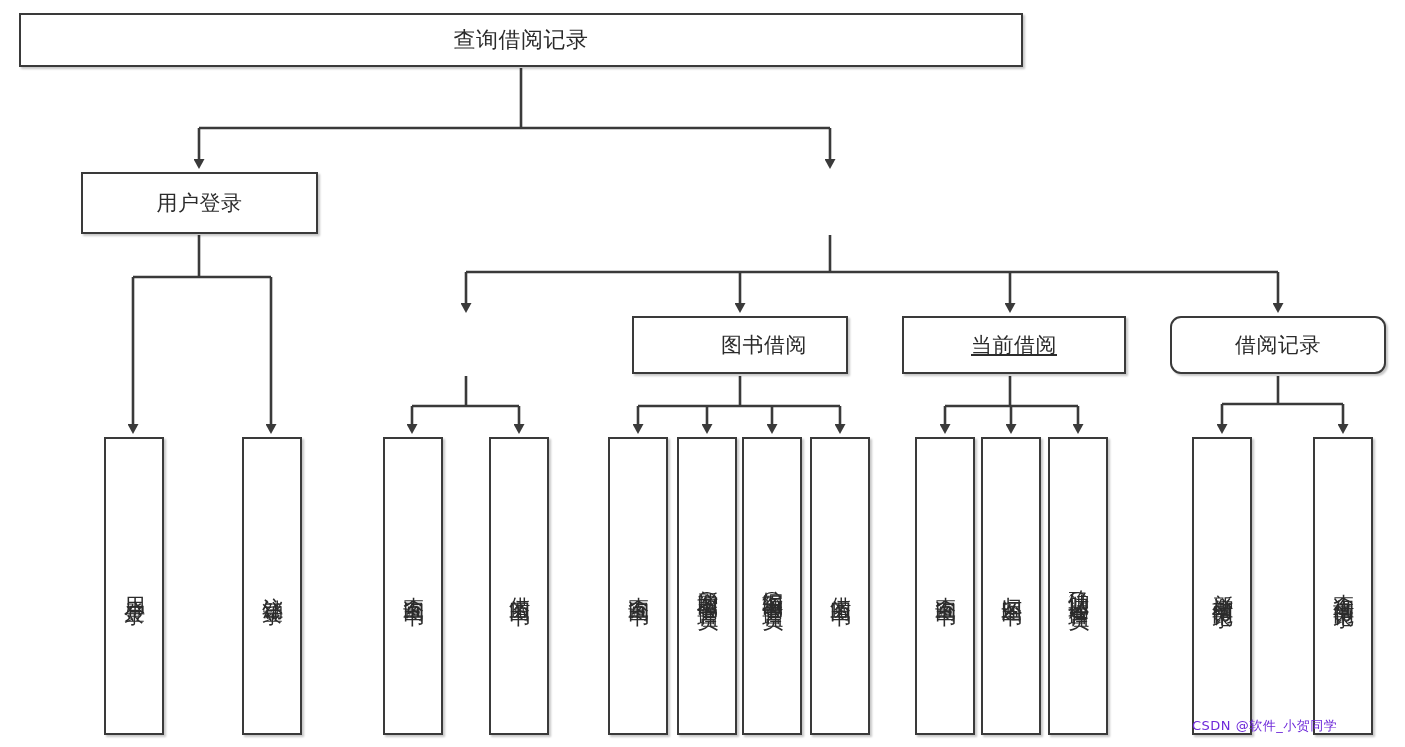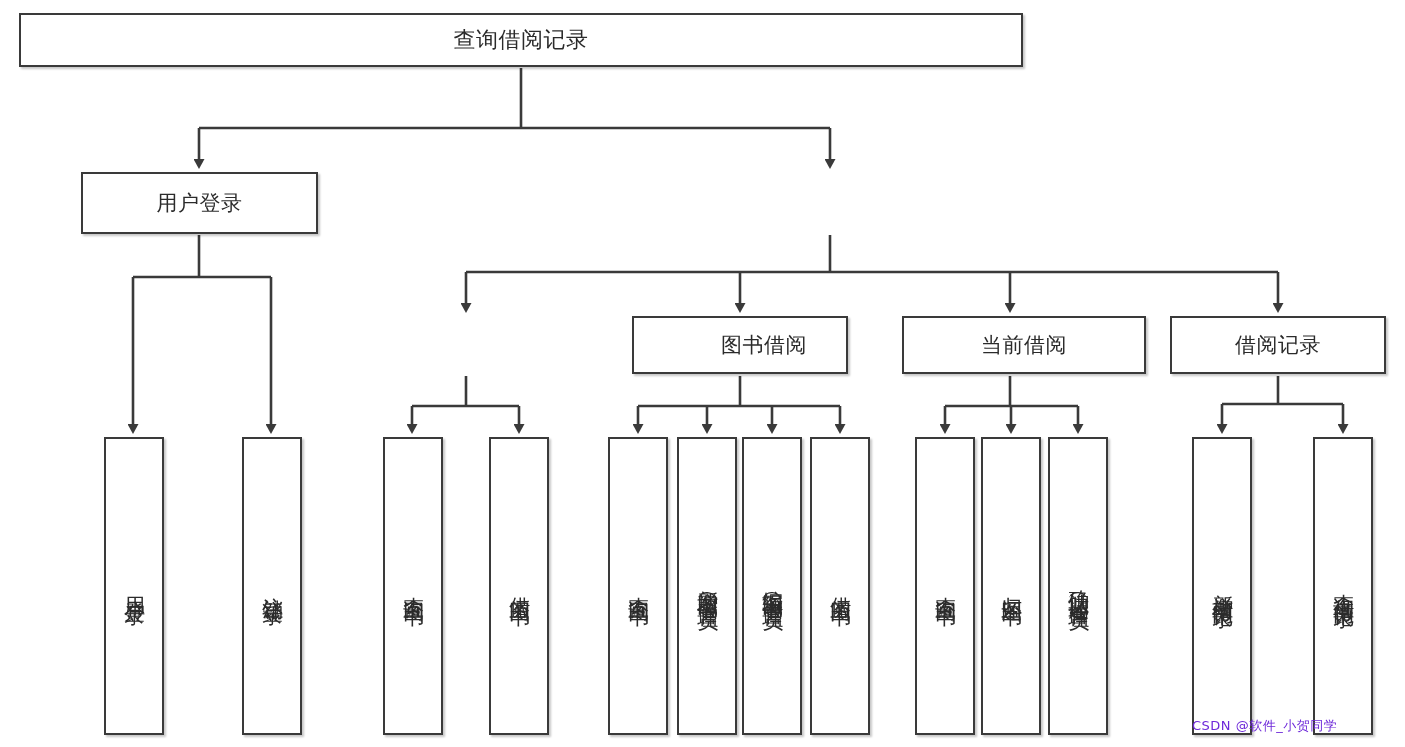--- a/index.html
+++ b/index.html
@@ -140,25 +140,25 @@
   <div class="node horiz" style="left:81px; top:172px; width:237px; height:62px;">
     <span class="label">用户登录</span>
   </div>
 
 
 
   <div class="node horiz" style="left:632px; top:316px; width:216px; height:58px;padding-left:48px;">
     <span class="label">图书借阅</span>
   </div>
 
-  <div class="node horiz" style="left:902px; top:316px; width:244px; height:58px;">
+  <div class="node horiz" style="left:902px; top:316px; width:224px; height:58px;text-decoration:underline;">
     <span class="label">当前借阅</span>
   </div>
 
-  <div class="node horiz" style="left:1170px; top:316px; width:216px; height:58px;">
+  <div class="node horiz" style="left:1170px; top:316px; width:216px; height:58px;border-radius:11px;">
     <span class="label">借阅记录</span>
   </div>
 
   <div class="node vert" style="left:104px; top:437px; width:60px; height:298px;">
     <span class="label">用户登录</span>
   </div>
 
   <div class="node vert" style="left:242px; top:437px; width:60px; height:298px;">
     <span class="label">注销登录</span>
   </div>

